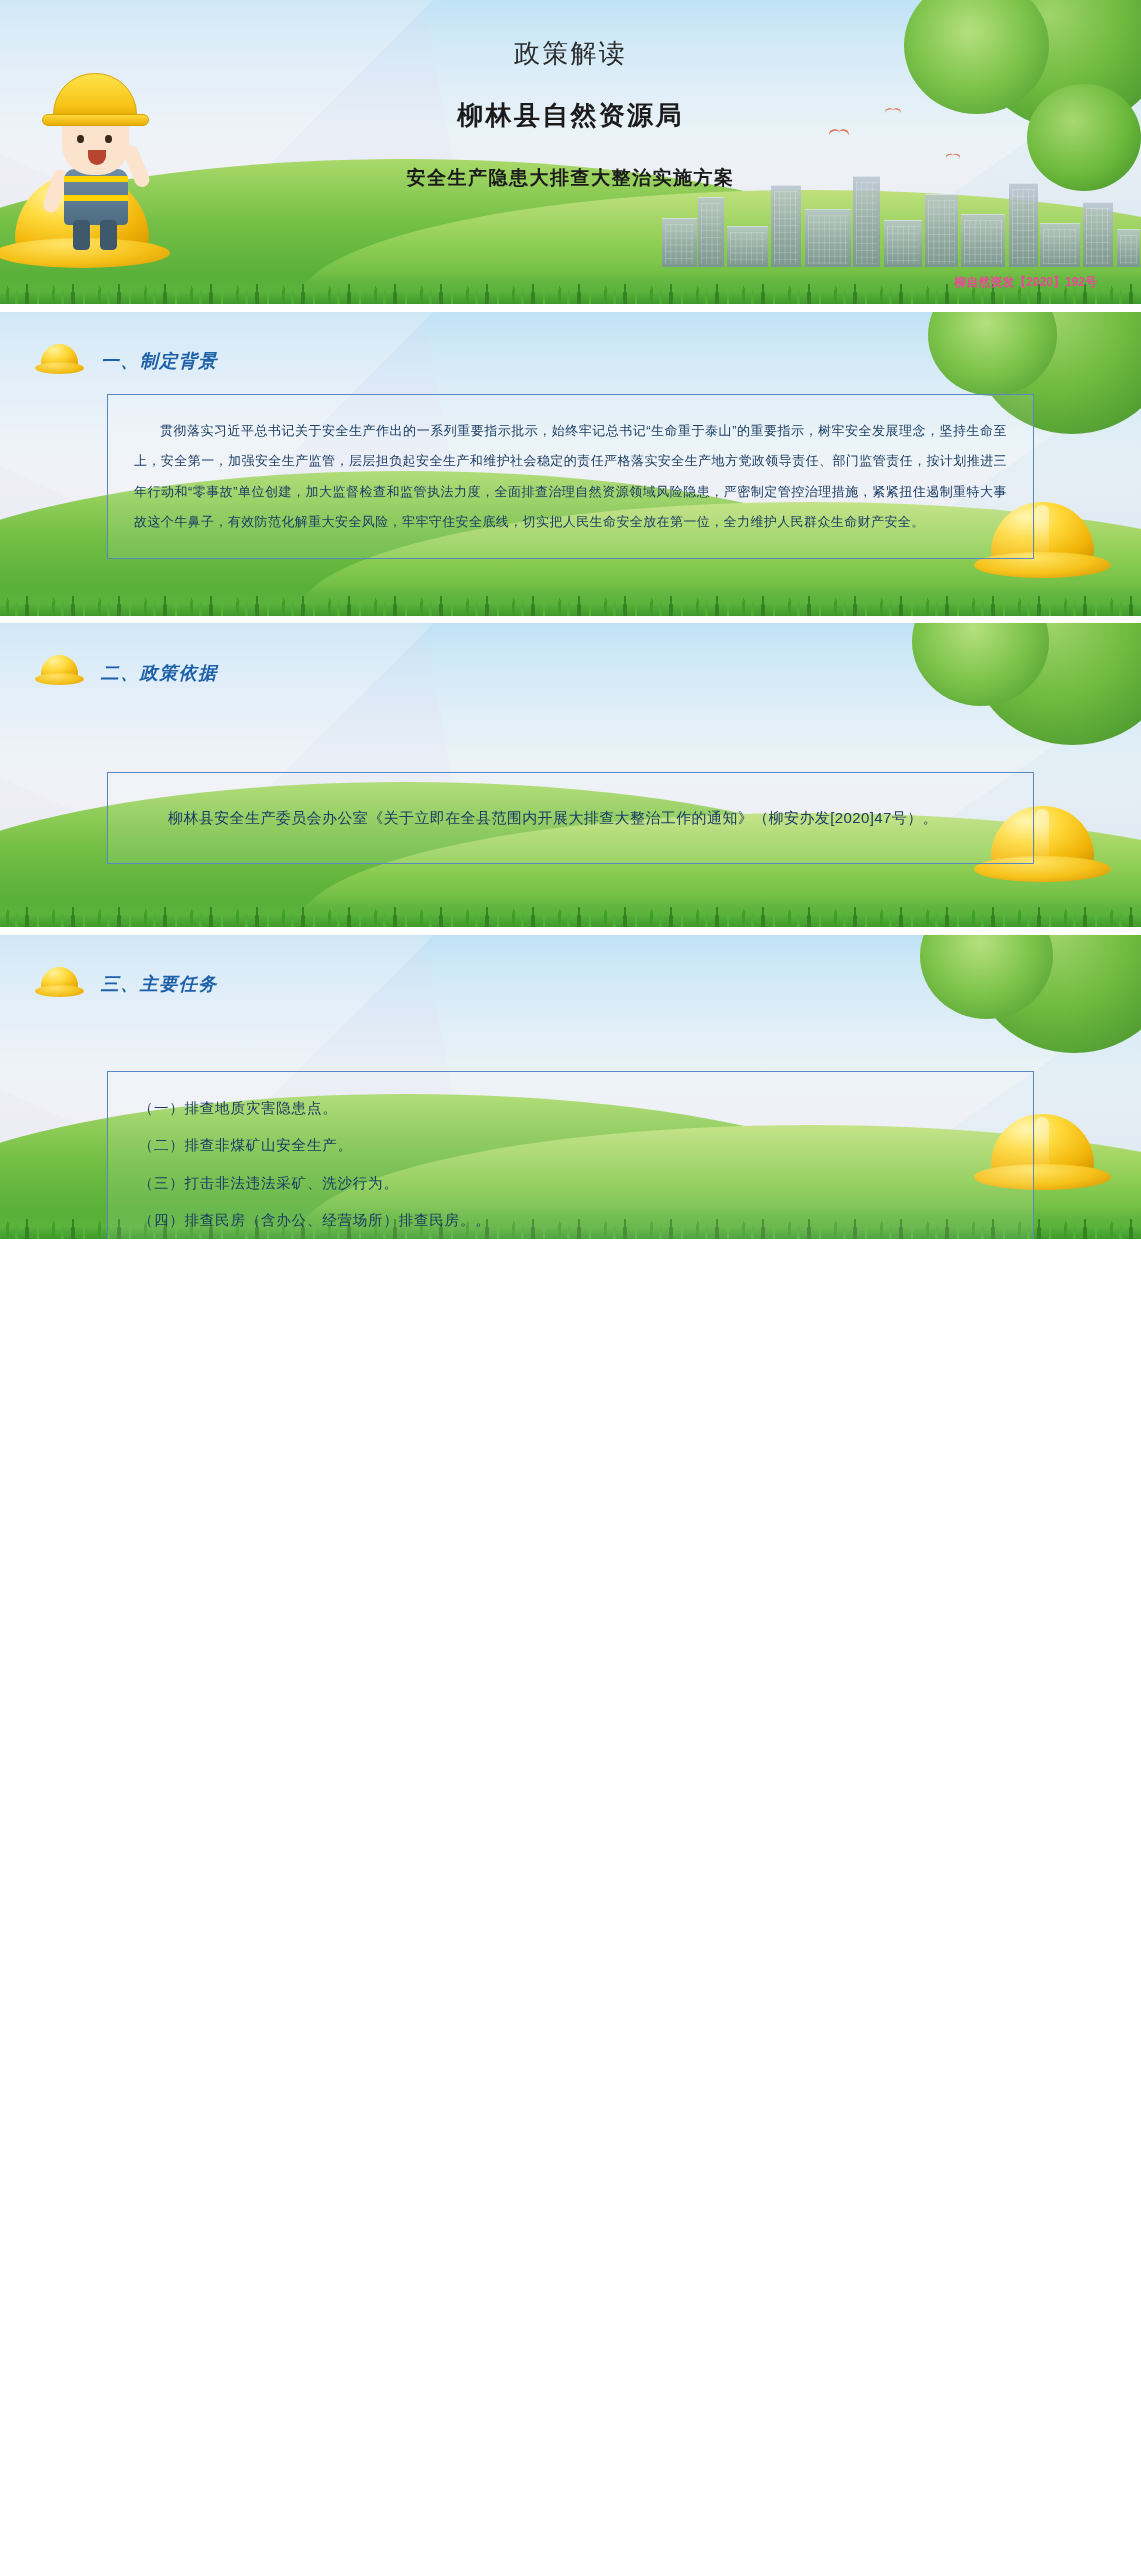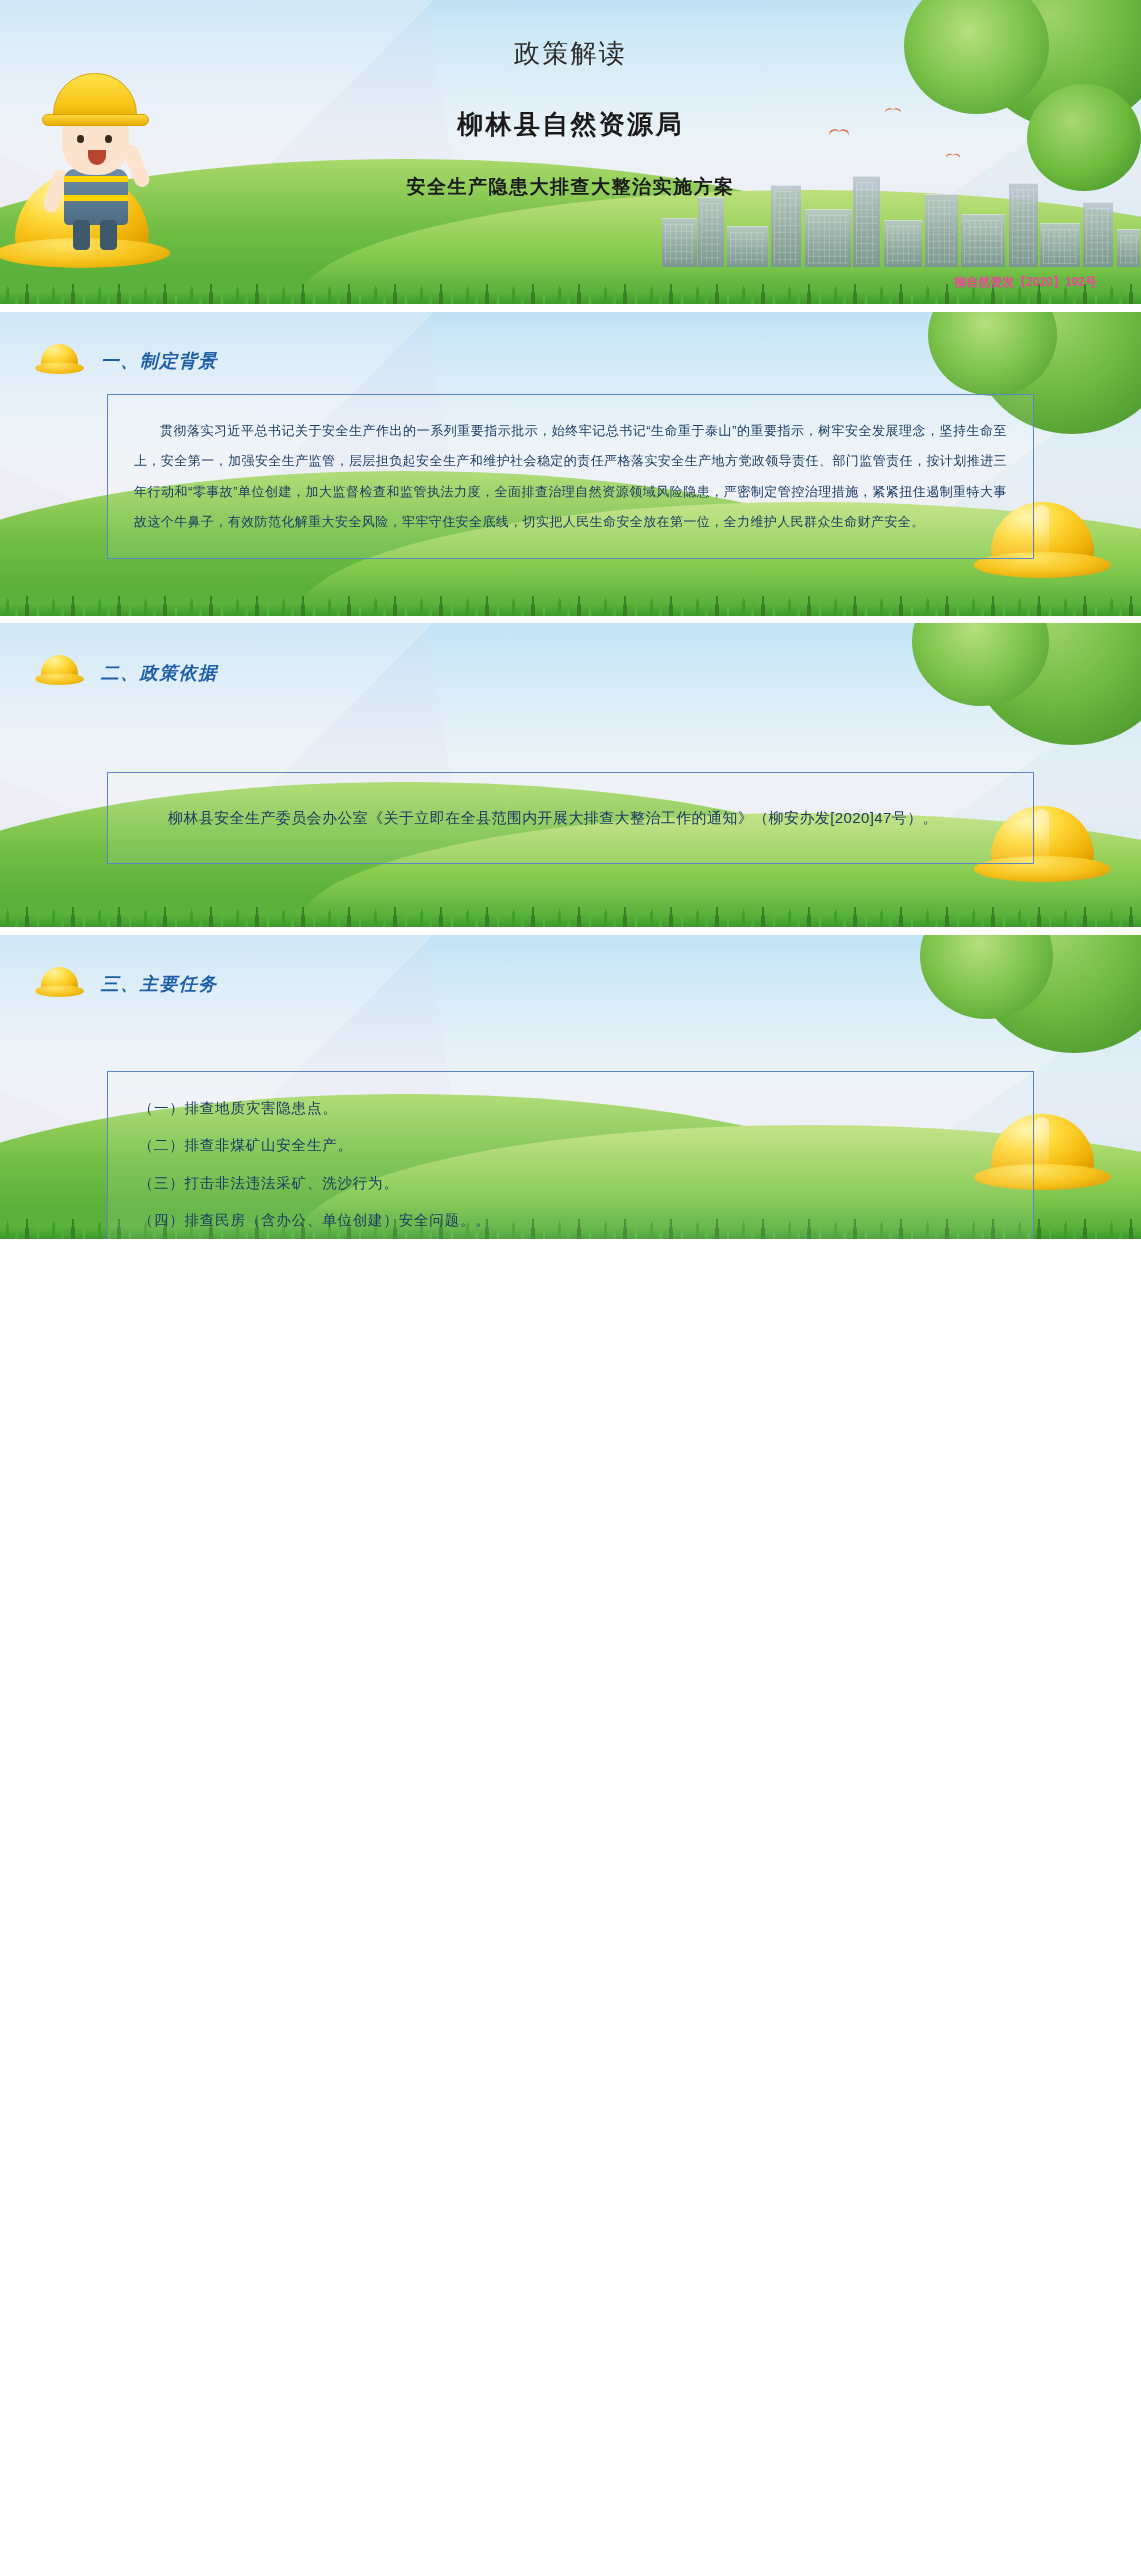--- a/index.html
+++ b/index.html
@@ -106,21 +106,21 @@
     text-align: center;
     z-index: 6;
   }
   .hero-t1 {
     font-size: 26px;
     color: #2b2b2b;
     letter-spacing: 2.3px;
     line-height: 1.3;
   }
   .hero-t2 {
-    margin-top: 36px;
+    margin-top: 27px;
     font-size: 26px;
     font-weight: bold;
     color: #1b1b1b;
     letter-spacing: 2.3px;
   }
   .hero-t3 {
     margin-top: 32px;
     font-size: 19px;
     font-weight: bold;
     color: #1b1b1b;
@@ -524,21 +524,21 @@
         <div class="mh-dome"></div>
         <div class="mh-brim"></div>
       </div>
       <div class="sec-title">三、主要任务</div>
     </div>
 
     <div class="panel panel-task">
       <div class="task">（一）排查地质灾害隐患点。</div>
       <div class="task">（二）排查非煤矿山安全生产。</div>
       <div class="task">（三）打击非法违法采矿、洗沙行为。</div>
-      <div class="task">（四）排查民房（含办公、单位创建）安全问题。。</div>
+      <div class="task">（四）排查民房（含办公、经营场所）排查民房。。</div>
     </div>
 
     <div class="corner-helmet" style="right:30px;top:179px;">
       <div class="ch-dome"></div>
       <div class="ch-ridge"></div>
       <div class="ch-brim"></div>
     </div>
 
     <div class="hills"></div>
     <div class="grassline"></div>

